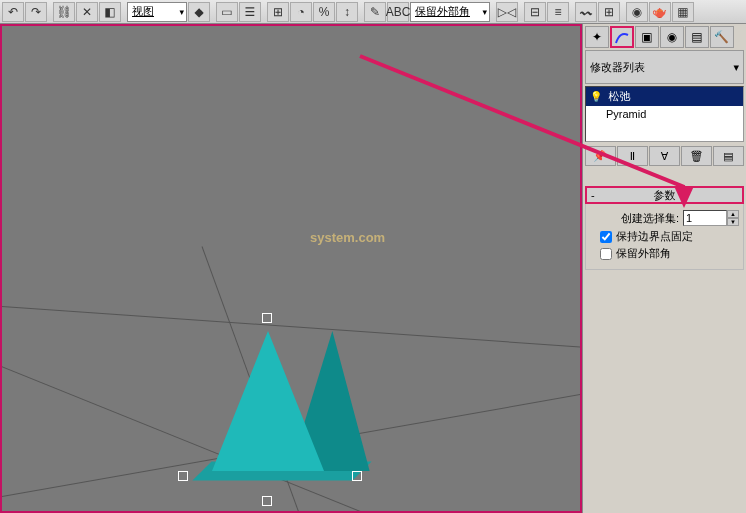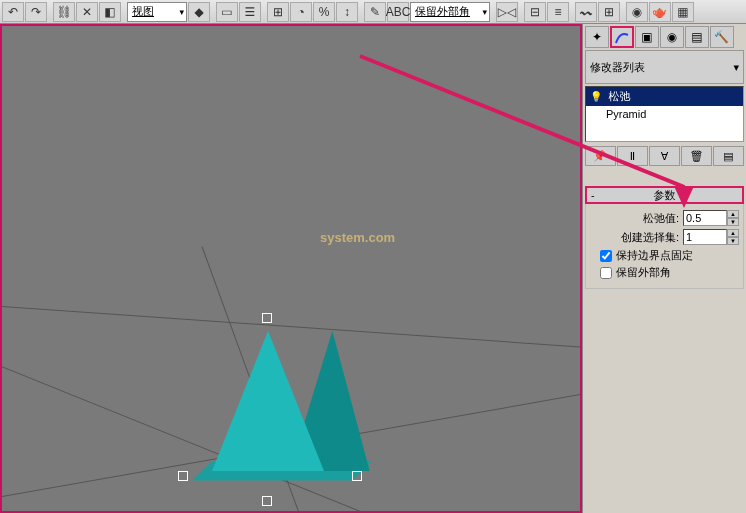--- a/index.html
+++ b/index.html
@@ -95,21 +95,21 @@
     position: absolute;
     left: 280px; top: 210px;
     color: rgba(255,255,255,0.55);
     font-size: 48px;
     font-weight: bold;
     font-style: italic;
     pointer-events: none;
   }
   .watermark .sub {
     font-size: 13px; font-style: normal; display: block;
-    margin-top: -6px; margin-left: 38px;
+    margin-top: -6px; margin-left: 28px;
     color: rgba(230,200,120,0.7);
   }
   .arrow-line {
     position: absolute;
     left: 360px; top: 54px;
     width: 350px;
     height: 4px;
     background: #d81b60;
     transform-origin: left center;
     transform: rotate(22deg);
@@ -358,30 +358,20 @@
     <div class="sbtn">▤</div>
   </div>
 
   <div class="rollout-header">
     <span class="minus">-</span>
     <span>参数</span>
   </div>
 
   <div class="param-group">
     <div class="prow">
-      <label>松弛值:</label>
-      <div class="spinner">
-        <input value="0.5" style="">
-        <div class="spinbtns">
-            <div>▲</div>
-            <div>▼</div>
-          </div>
-      </div>
-    </div>
-    <div class="prow">
       <label>创建选择集:</label>
       <div class="spinner">
         <input value="1" style="">
         <div class="spinbtns">
             <div>▲</div>
             <div>▼</div>
           </div>
       </div>
     </div>
     <div class="check-row">

